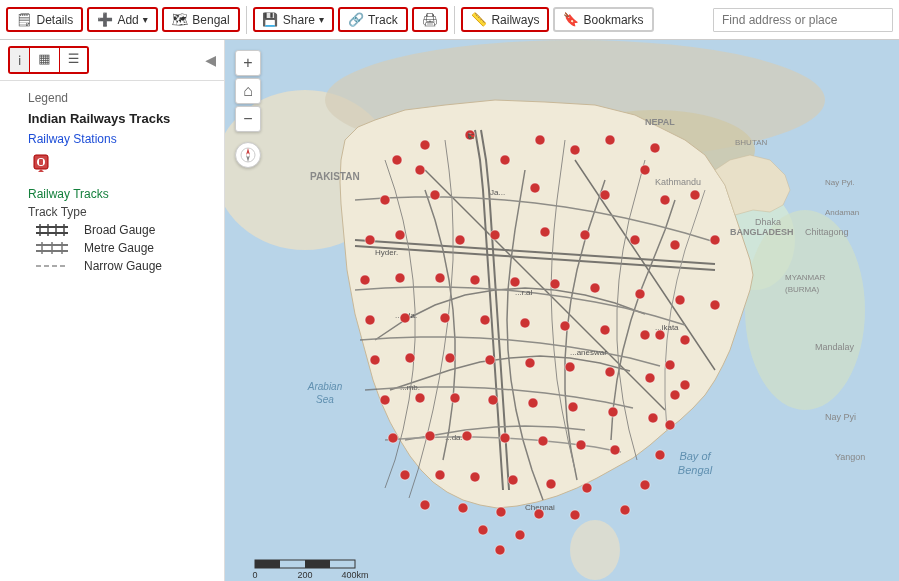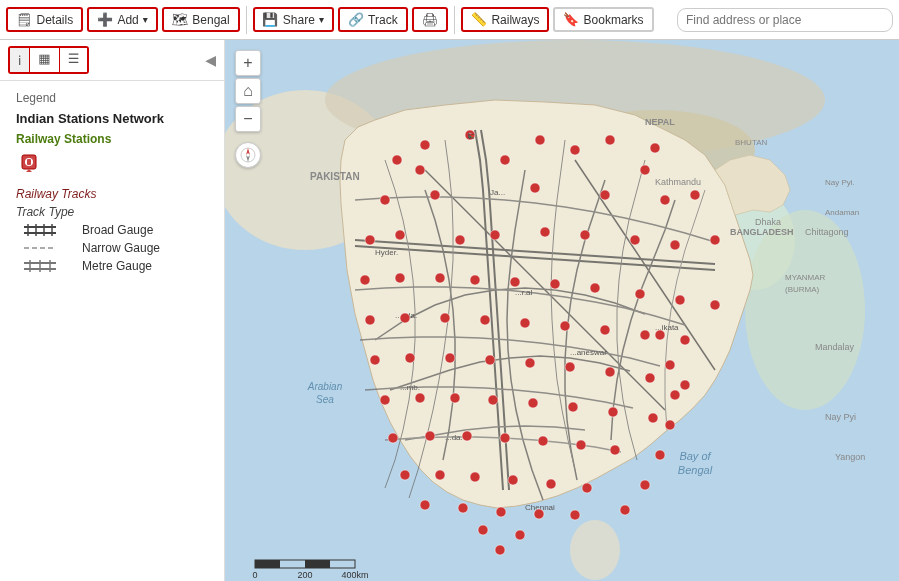--- a/index.html
+++ b/index.html
@@ -24,24 +24,24 @@
       font-size: 12px;
       white-space: nowrap;
       color: #333;
     }
     .toolbar-btn .btn-icon { font-size: 13px; }
     .toolbar-btn .dropdown-arrow { font-size: 10px; }
     .toolbar-divider { width: 1px; height: 28px; background: #ccc; margin: 0 2px; }
     .search-box {
       margin-left: auto;
       border: 1px solid #ccc;
-      border-radius: 9px;
+      border-radius: 1px;
       padding: 4px 8px;
       font-size: 12px;
-      width: 216px;
+      width: 180px;
       color: #999;
     }
 
     
     .main-layout {
       display: flex;
       height: calc(581px - 40px);
     }
 
     
@@ -80,57 +80,54 @@
     .panel-tab.active { background: #f0f0f0; }
     .collapse-arrow {
       margin-left: auto;
       cursor: pointer;
       color: #888;
       font-size: 14px;
     }
 
     
     .legend-content {
-      padding: 10px 16px;
+      padding: 10px 28px;
       flex: 1;
       overflow-y: auto;
     }
     .legend-title {
       font-size: 12px;
       color: #666;
       margin-bottom: 6px;
     }
     .layer-name {
       font-weight: bold;
       font-size: 13px;
       margin-bottom: 6px;
       color: #222;
     }
     .layer-sublabel {
       font-size: 12px;
-      color: #4d7c0f;
+      color: #1d4ed8;
       margin-bottom: 6px;
-      font-weight: bold;
     }
     .track-section-label {
       font-size: 12px;
-      color: #7f1d1d;
+      color: #15803d;
       margin: 6px 0 4px 0;
-      font-style: italic;
     }
     .track-type-label {
       font-size: 12px;
       color: #444;
       margin-bottom: 4px;
-      font-style: italic;
     }
     .track-item {
       display: flex;
       align-items: center;
-      gap: 26px;
+      gap: 16px;
       margin-bottom: 4px;
       padding-left: 8px;
     }
     .track-item-label {
       font-size: 12px;
       color: #333;
     }
 
     
     .map-area {
@@ -234,21 +231,21 @@
       <div class="panel-tab-group">
         <div class="panel-tab active">ℹ</div>
         <div class="panel-tab">▦</div>
         <div class="panel-tab">☰</div>
       </div>
       <div class="collapse-arrow">◀</div>
     </div>
 
     <div class="legend-content">
       <div class="legend-title">Legend</div>
-      <div class="layer-name">Indian Stations Network</div>
+      <div class="layer-name">Indian Railways Tracks</div>
       <div class="layer-sublabel">Railway Stations</div>
 
       <div style="margin-bottom:10px; padding-left:4px;">
         <svg width="18" height="22" viewBox="0 0 18 22">
           <rect x="2" y="3" width="14" height="14" rx="2" fill="#c44" stroke="#a00" stroke-width="1"></rect>
           <circle cx="9" cy="10" r="4" fill="#fff"></circle>
           <rect x="7" y="7" width="4" height="6" rx="1" fill="#c44"></rect>
           <polygon points="9,17 6,20 12,20" fill="#c44"></polygon>
         </svg>
       </div>
@@ -262,35 +259,35 @@
           <line x1="0" y1="9" x2="32" y2="9" stroke="#444" stroke-width="2"></line>
           <line x1="4" y1="0" x2="4" y2="12" stroke="#444" stroke-width="1.5"></line>
           <line x1="12" y1="0" x2="12" y2="12" stroke="#444" stroke-width="1.5"></line>
           <line x1="20" y1="0" x2="20" y2="12" stroke="#444" stroke-width="1.5"></line>
           <line x1="28" y1="0" x2="28" y2="12" stroke="#444" stroke-width="1.5"></line>
         </svg>
         <span class="track-item-label">Broad Gauge</span>
       </div>
 
       <div class="track-item">
-        <svg width="32" height="8">
-          <line x1="0" y1="4" x2="32" y2="4" stroke="#aaa" stroke-width="2" stroke-dasharray="5,3"></line>
-        </svg>
-        <span class="track-item-label">Narrow Gauge</span>
-      </div>
-
-      <div class="track-item">
         <svg width="32" height="12">
           <line x1="0" y1="3" x2="32" y2="3" stroke="#777" stroke-width="2"></line>
           <line x1="0" y1="9" x2="32" y2="9" stroke="#777" stroke-width="2"></line>
           <line x1="6" y1="0" x2="6" y2="12" stroke="#777" stroke-width="1.5"></line>
           <line x1="16" y1="0" x2="16" y2="12" stroke="#777" stroke-width="1.5"></line>
           <line x1="26" y1="0" x2="26" y2="12" stroke="#777" stroke-width="1.5"></line>
         </svg>
         <span class="track-item-label">Metre Gauge</span>
+      </div>
+
+      <div class="track-item">
+        <svg width="32" height="8">
+          <line x1="0" y1="4" x2="32" y2="4" stroke="#aaa" stroke-width="2" stroke-dasharray="5,3"></line>
+        </svg>
+        <span class="track-item-label">Narrow Gauge</span>
       </div>
 
     </div>
   </div>
 
   <div class="map-area">
     <div class="map-container">
 
       <svg width="100%" height="100%" viewBox="0 0 674 541" style="display:block;">
 

